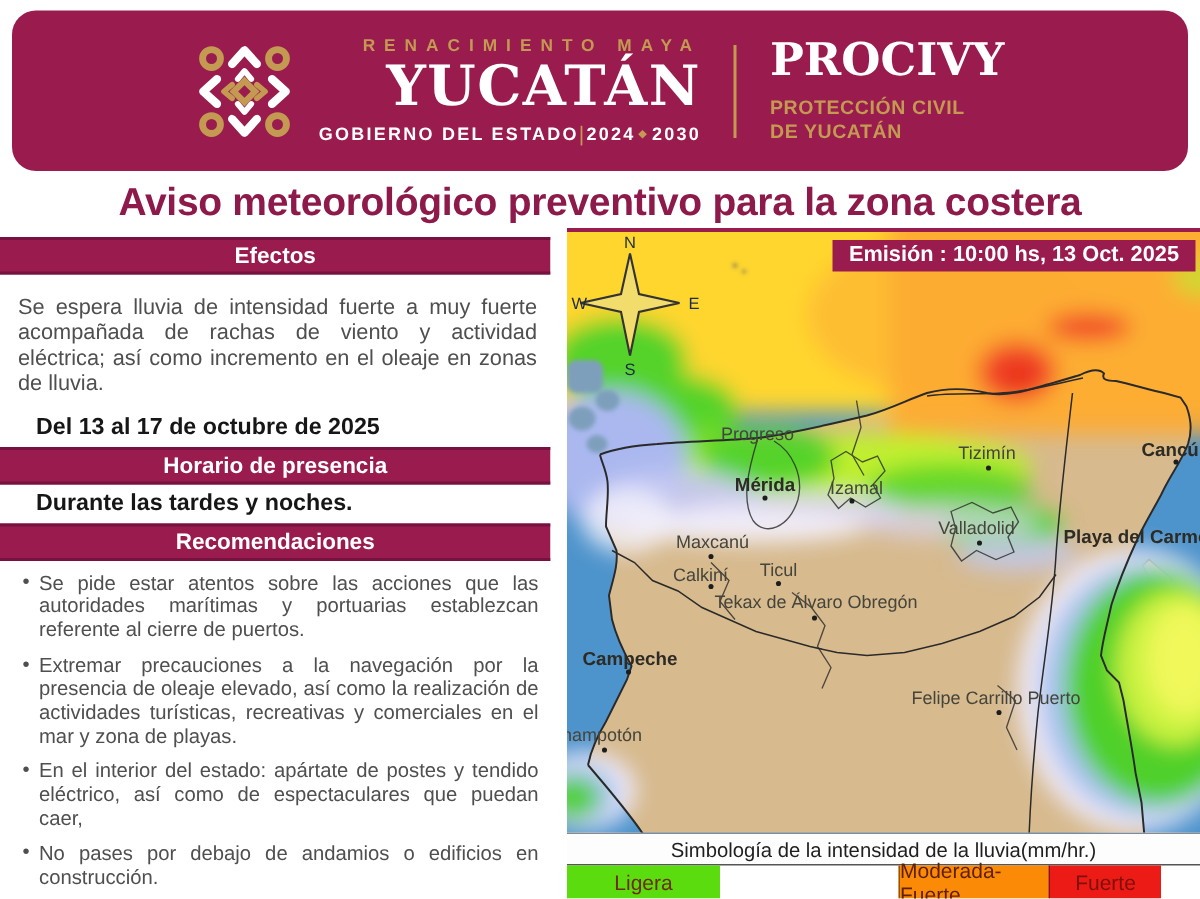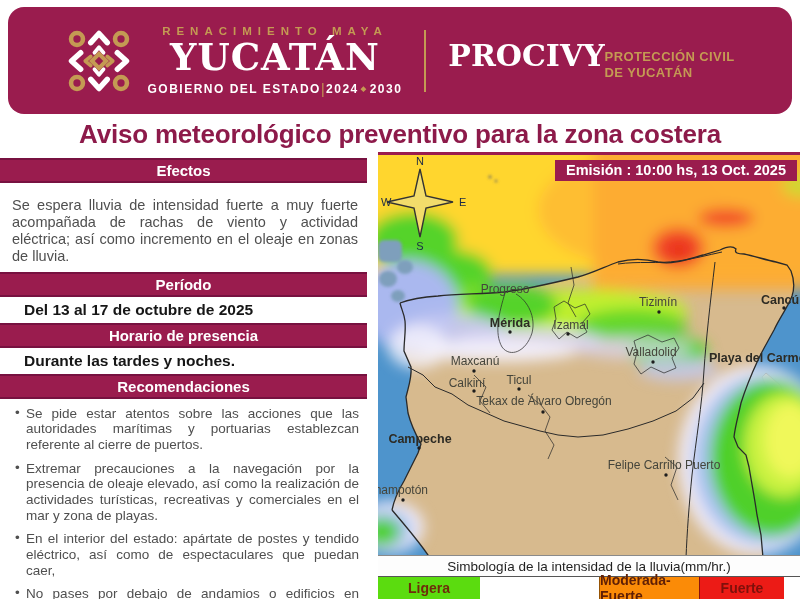--- a/index.html
+++ b/index.html
@@ -11,28 +11,28 @@
   *{box-sizing:border-box;}
   html,body{margin:0;padding:0;}
   body{width:800px;height:599px;background:#fff;font-family:"Liberation Sans",sans-serif;overflow:hidden;}
   .page{position:relative;width:800px;height:599px;background:#fff;overflow:hidden;}
 
   
   .banner{position:absolute;left:8px;top:7px;width:784px;height:107px;background:var(--maroon);
           border-radius:16px;display:flex;align-items:center;justify-content:center;}
   .brand{display:flex;align-items:center;gap:16px;}
   .logo{width:66px;height:66px;flex:0 0 auto;}
-  .brand-text{display:flex;flex-direction:column;align-items:center;}
+  .brand-text{display:flex;flex-direction:column;align-items:flex-end;}
   .tagline{color:var(--gold);font-weight:bold;font-size:11.5px;letter-spacing:6px;margin-bottom:2px;}
   .statename{font-family:"DejaVu Serif",serif;font-weight:bold;color:#fff;font-size:37px;line-height:1;letter-spacing:1px;}
   .govline{display:flex;align-items:center;gap:0;color:#fff;font-weight:bold;font-size:12px;letter-spacing:1.5px;margin-top:5px;}
   .govsep{color:var(--gold);font-weight:normal;font-size:14px;}
   .yearsep{color:var(--gold);font-size:7px;margin:0 2px;}
   .divider{width:2px;height:62px;background:var(--gold);margin:0 22px;}
-  .agency{display:flex;flex-direction:row;align-items:flex-start;}
+  .agency{display:flex;flex-direction:column;align-items:flex-start;}
   .agency-acronym{font-family:"DejaVu Serif",serif;font-weight:bold;color:#fff;font-size:30px;line-height:1;}
   .agency-sub{color:var(--gold);font-weight:bold;font-size:13px;line-height:1.2;letter-spacing:.4px;margin-top:8px;}
 
   
   .page-title{position:absolute;left:0;top:119px;width:800px;text-align:center;
               color:var(--title);font-weight:bold;font-size:26px;letter-spacing:-.2px;}
 
   
   .left-col{position:absolute;left:0;top:158px;width:367px;height:441px;background:#fff;overflow:hidden;}
   .sec-bar{background:var(--maroon);color:#fff;font-weight:bold;text-align:center;font-size:15px;
@@ -45,21 +45,21 @@
 
   
   .map-wrap{position:absolute;left:378px;top:152px;width:422px;height:447px;}
   .map-canvas{position:relative;width:422px;height:403px;border-top:3px solid var(--maroon);background:#4E94CC;overflow:hidden;}
   .map-canvas svg{display:block;}
   .emission{position:absolute;top:5px;right:3px;background:var(--maroon);color:#ffffff;font-weight:bold;
             font-size:14.5px;padding:2px 11px 3px;}
   .simb{height:22px;background:#fdfdfd;border-top:1px solid #8a8a8a;border-bottom:1px solid #555;
         display:flex;align-items:center;justify-content:center;color:#1f1f1f;font-size:13.5px;}
   .legend-row{display:flex;height:22px;}
-  .legend-cell{display:flex;align-items:center;justify-content:center;font-size:14px;font-weight:bold;
+  .legend-cell{display:flex;align-items:center;justify-content:center;font-size:14px;font-weight:normal;
                border-left:1px solid rgba(0,0,0,.4);}
   .legend-cell:first-child{border-left:none;}
 
   .city{font-size:12px;fill:#45453b;font-family:"Liberation Sans",sans-serif;}
   .city-bold{font-size:12.5px;font-weight:bold;fill:#2d2b24;}
   .compass-letter{font-size:11px;fill:#1c2b47;font-family:"Liberation Sans",sans-serif;}
 </style>
 </head>
 <body>
 
@@ -107,21 +107,20 @@
       </div>
     </div>
   </div>
 
   <div class="page-title">Aviso meteorológico preventivo para la zona costera</div>
 
   <div class="left-col">
     <div class="sec-bar">Efectos</div>
     <div class="sec-body">Se espera lluvia de intensidad fuerte a muy fuerte acompañada de rachas de viento y actividad eléctrica; así como incremento en el oleaje en zonas de lluvia.</div>
 
-    <div class="sec-bar">Período</div>
     <div class="sec-strong">Del 13 al 17 de octubre de 2025</div>
 
     <div class="sec-bar">Horario de presencia</div>
     <div class="sec-strong">Durante las tardes y noches.</div>
 
     <div class="sec-bar">Recomendaciones</div>
     <ul class="recs">
         <li>Se pide estar atentos sobre las acciones que las autoridades marítimas y portuarias establezcan referente al cierre de puertos.</li>
         <li>Extremar precauciones a la navegación por la presencia de oleaje elevado, así como la realización de actividades turísticas, recreativas y comerciales en el mar y zona de playas.</li>
         <li>En el interior del estado: apártate de postes y tendido eléctrico, así como de espectaculares que puedan caer,</li>
@@ -265,17 +264,17 @@
           </g>
       </svg>
       <div class="emission">Emisión : 10:00 hs, 13 Oct. 2025</div>
     </div>
 
     <div class="simb">Simbología de la intensidad de la lluvia(mm/hr.)</div>
     <div class="legend-row">
         <div class="legend-cell" style="width: 102px; background: rgb(91, 220, 15); color: rgb(110, 44, 11);">Ligera</div>
         <div class="legend-cell" style="width: 119px; background: rgb(255, 214, 10); color: rgb(110, 44, 11); margin-top: 48px;">Moderada</div>
         <div class="legend-cell" style="width: 100px; background: rgb(251, 139, 7); color: rgb(95, 31, 5);">Moderada-Fuerte</div>
-        <div class="legend-cell" style="width: 85px; background: rgb(236, 27, 22); color: rgb(127, 16, 11);">Fuerte</div>
+        <div class="legend-cell" style="width: 75px; background: rgb(236, 27, 22); color: rgb(127, 16, 11);">Fuerte</div>
       </div>
   </div>
 
 </div>
 
 </body></html>

